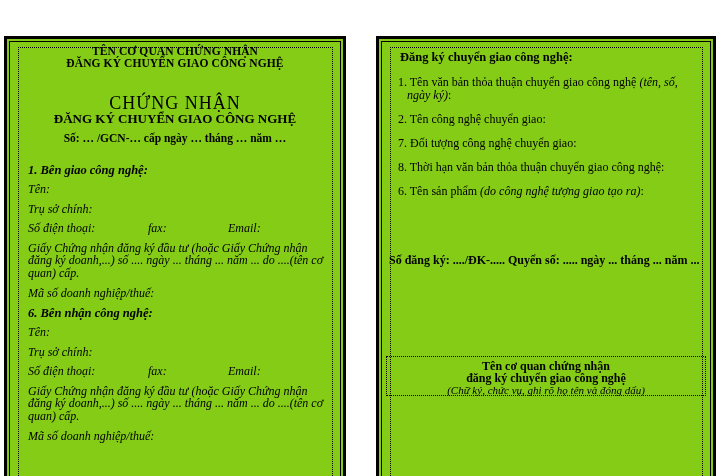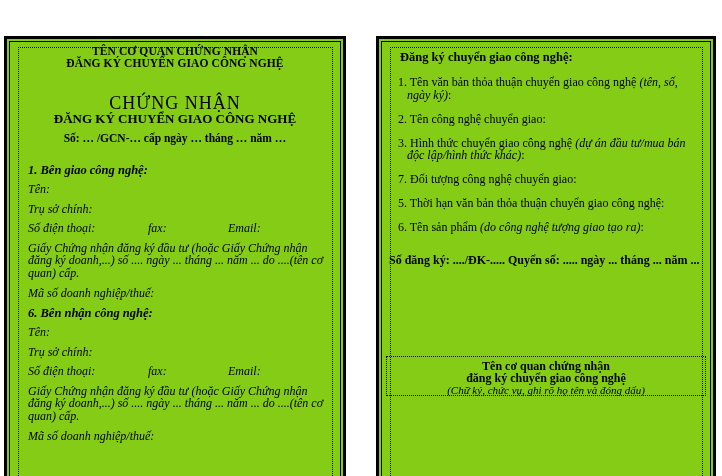--- a/index.html
+++ b/index.html
@@ -124,28 +124,24 @@
 
   <div class="reg-list">
     <div class="reg-item">
       <span>1. Tên văn bản thỏa thuận chuyển giao công nghệ </span><i>(tên, số,</i>
       <span class="cont"><i>ngày ký)</i><span>:</span></span>
     </div>
     <div class="reg-item">
       <span>2. Tên công nghệ chuyển giao:</span>
     </div>
     <div class="reg-item">
-      <span>3. Hình thức chuyển giao công nghệ </span><i>(dự án đầu tư/mua bán</i>
-      <span class="cont"><i>độc lập/hình thức khác)</i><span>:</span></span>
-    </div>
-    <div class="reg-item">
       <span>7. Đối tượng công nghệ chuyển giao:</span>
     </div>
     <div class="reg-item">
-      <span>5. Thời hạn văn bản thỏa thuận chuyển giao công nghệ:</span>
+      <span>8. Thời hạn văn bản thỏa thuận chuyển giao công nghệ:</span>
     </div>
     <div class="reg-item">
       <span>6. Tên sản phẩm </span><i>(do công nghệ tượng giao tạo ra)</i><span>:</span>
     </div>
   </div>
 
   <div class="reg-number">Số đăng ký: ..../ĐK-..... Quyển số: ..... ngày ... tháng ... năm ...</div>
 
   <div class="sig-box">
     <span class="l1">Tên cơ quan chứng nhận</span>

